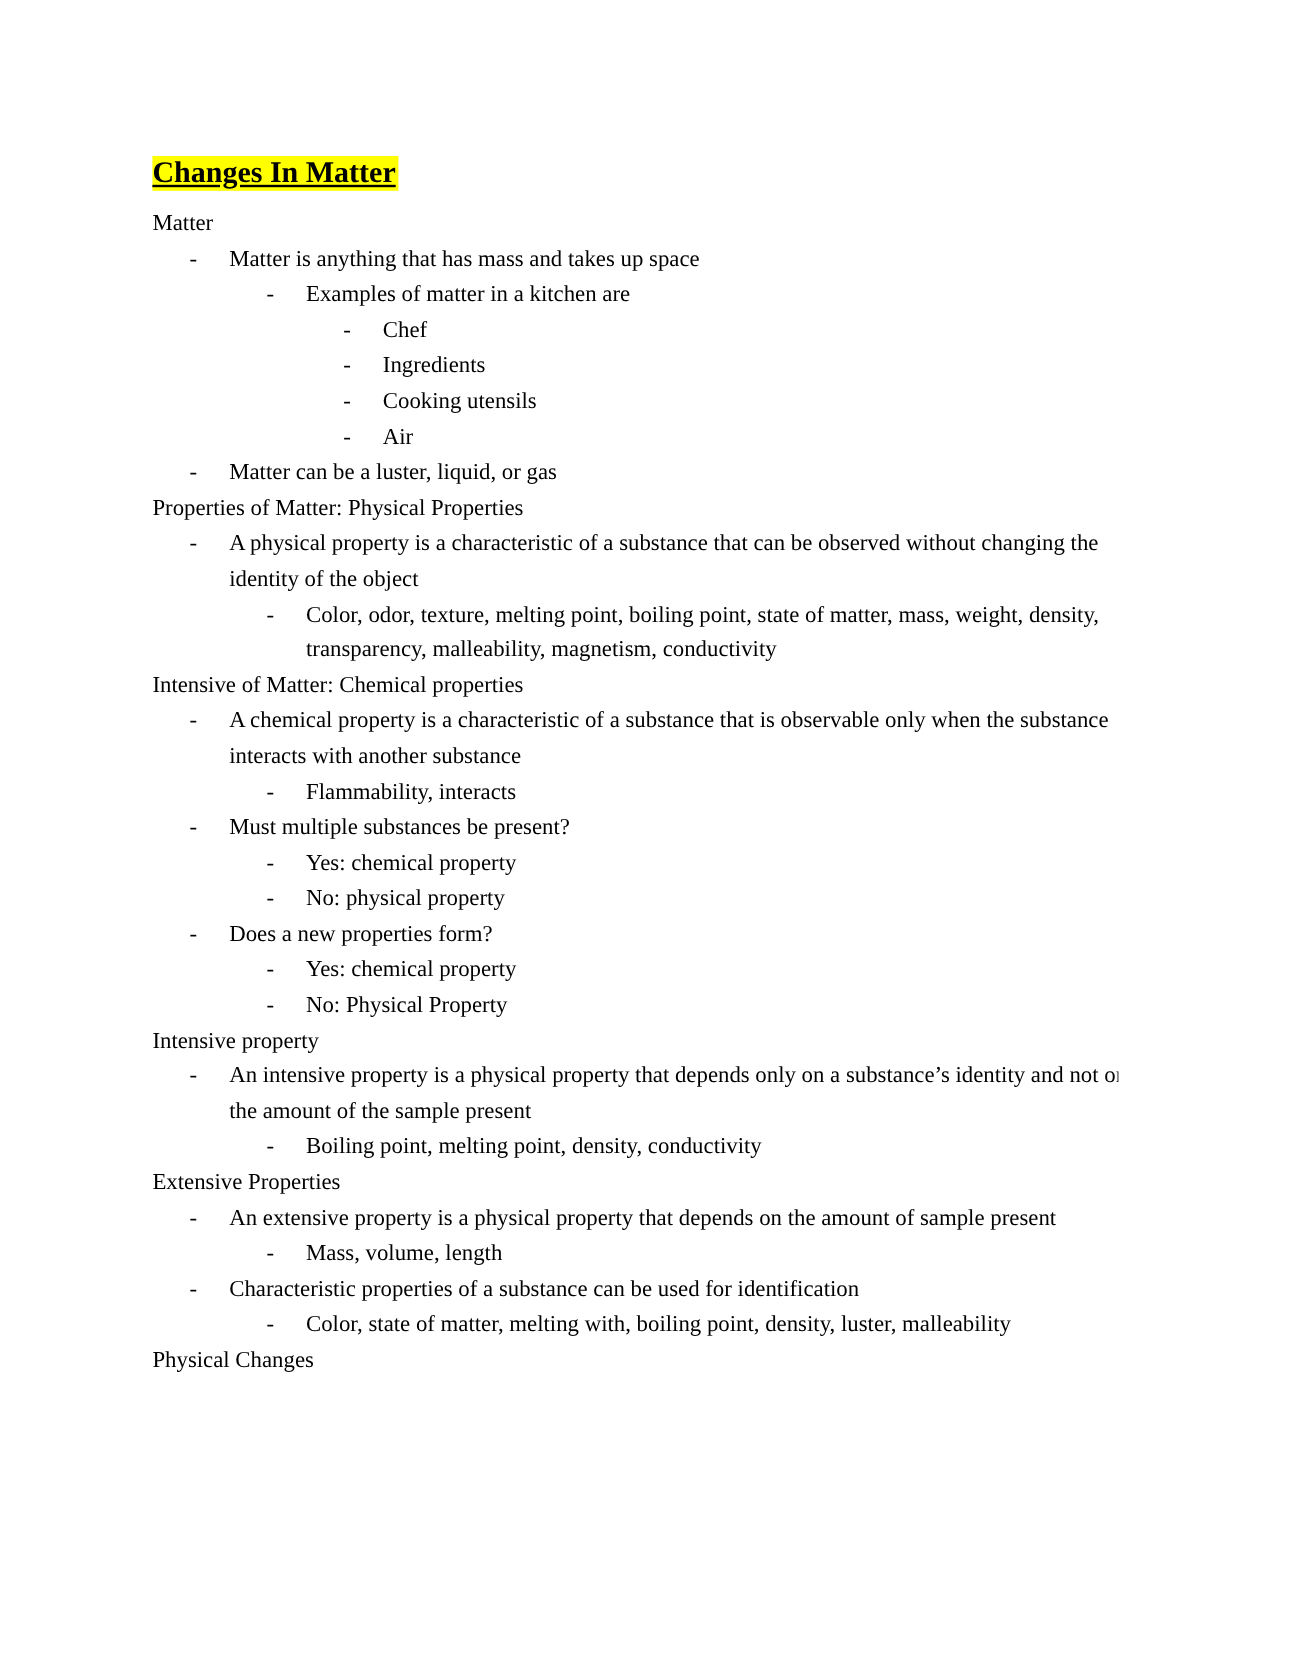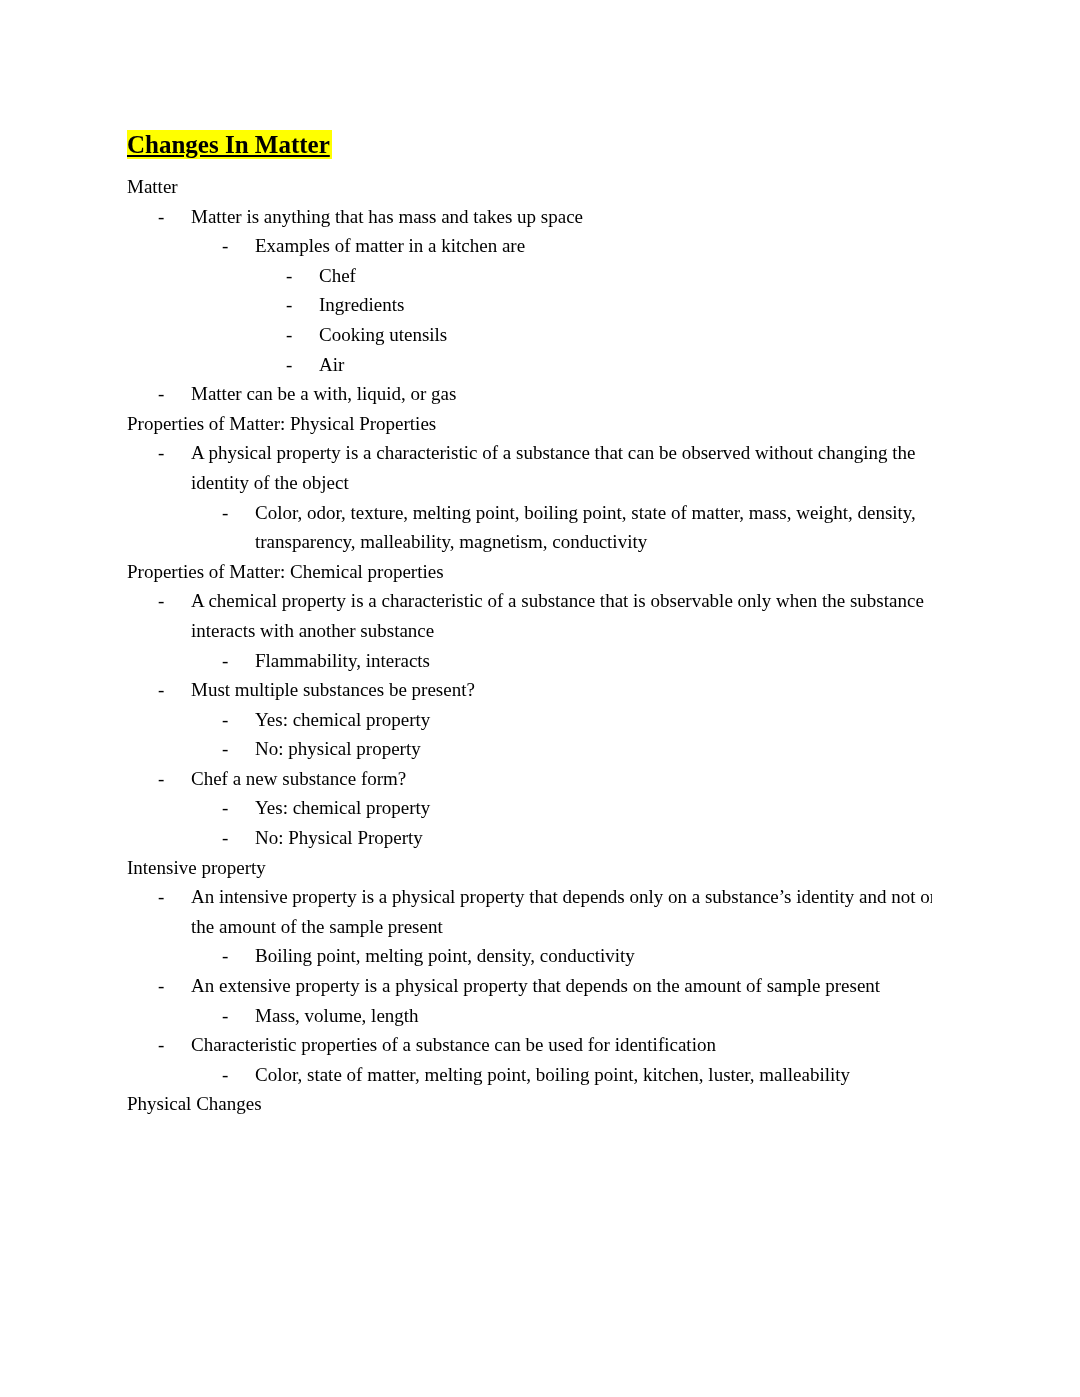--- a/index.html
+++ b/index.html
@@ -81,35 +81,35 @@
         <div class="line level-3">
           <span class="dash">-</span>
           <span class="text">Cooking utensils</span>
         </div>
         <div class="line level-3">
           <span class="dash">-</span>
           <span class="text">Air</span>
         </div>
         <div class="line level-1">
           <span class="dash">-</span>
-          <span class="text">Matter can be a with, liquid, or gas</span>
+          <span class="text">Matter can be a luster, liquid, or gas</span>
         </div>
         <div class="line level-0">
           <span class="text">Properties of Matter: Physical Properties</span>
         </div>
         <div class="line level-1">
           <span class="dash">-</span>
           <span class="text">A physical property is a characteristic of a substance that can be observed without changing the identity of the object</span>
         </div>
         <div class="line level-2">
           <span class="dash">-</span>
           <span class="text">Color, odor, texture, melting point, boiling point, state of matter, mass, weight, density, transparency, malleability, magnetism, conductivity</span>
         </div>
         <div class="line level-0">
-          <span class="text">Properties of Matter: Chemical properties</span>
+          <span class="text">Intensive of Matter: Chemical properties</span>
         </div>
         <div class="line level-1">
           <span class="dash">-</span>
           <span class="text">A chemical property is a characteristic of a substance that is observable only when the substance interacts with another substance</span>
         </div>
         <div class="line level-2">
           <span class="dash">-</span>
           <span class="text">Flammability, interacts</span>
         </div>
         <div class="line level-1">
@@ -119,55 +119,58 @@
         <div class="line level-2">
           <span class="dash">-</span>
           <span class="text">Yes: chemical property</span>
         </div>
         <div class="line level-2">
           <span class="dash">-</span>
           <span class="text">No: physical property</span>
         </div>
         <div class="line level-1">
           <span class="dash">-</span>
-          <span class="text">Chef a new substance form?</span>
+          <span class="text">Does a new properties form?</span>
         </div>
         <div class="line level-2">
           <span class="dash">-</span>
           <span class="text">Yes: chemical property</span>
         </div>
         <div class="line level-2">
           <span class="dash">-</span>
           <span class="text">No: Physical Property</span>
         </div>
         <div class="line level-0">
           <span class="text">Intensive property</span>
         </div>
         <div class="line level-1">
           <span class="dash">-</span>
           <span class="text">An intensive property is a physical property that depends only on a substance’s identity and not on the amount of the sample present</span>
         </div>
         <div class="line level-2">
           <span class="dash">-</span>
           <span class="text">Boiling point, melting point, density, conductivity</span>
         </div>
+        <div class="line level-0">
+          <span class="text">Extensive Properties</span>
+        </div>
         <div class="line level-1">
           <span class="dash">-</span>
           <span class="text">An extensive property is a physical property that depends on the amount of sample present</span>
         </div>
         <div class="line level-2">
           <span class="dash">-</span>
           <span class="text">Mass, volume, length</span>
         </div>
         <div class="line level-1">
           <span class="dash">-</span>
           <span class="text">Characteristic properties of a substance can be used for identification</span>
         </div>
         <div class="line level-2">
           <span class="dash">-</span>
-          <span class="text">Color, state of matter, melting point, boiling point, kitchen, luster, malleability</span>
+          <span class="text">Color, state of matter, melting with, boiling point, density, luster, malleability</span>
         </div>
         <div class="line level-0">
           <span class="text">Physical Changes</span>
         </div>
       </div>
   </div>
 </div>
 
 </body></html>

